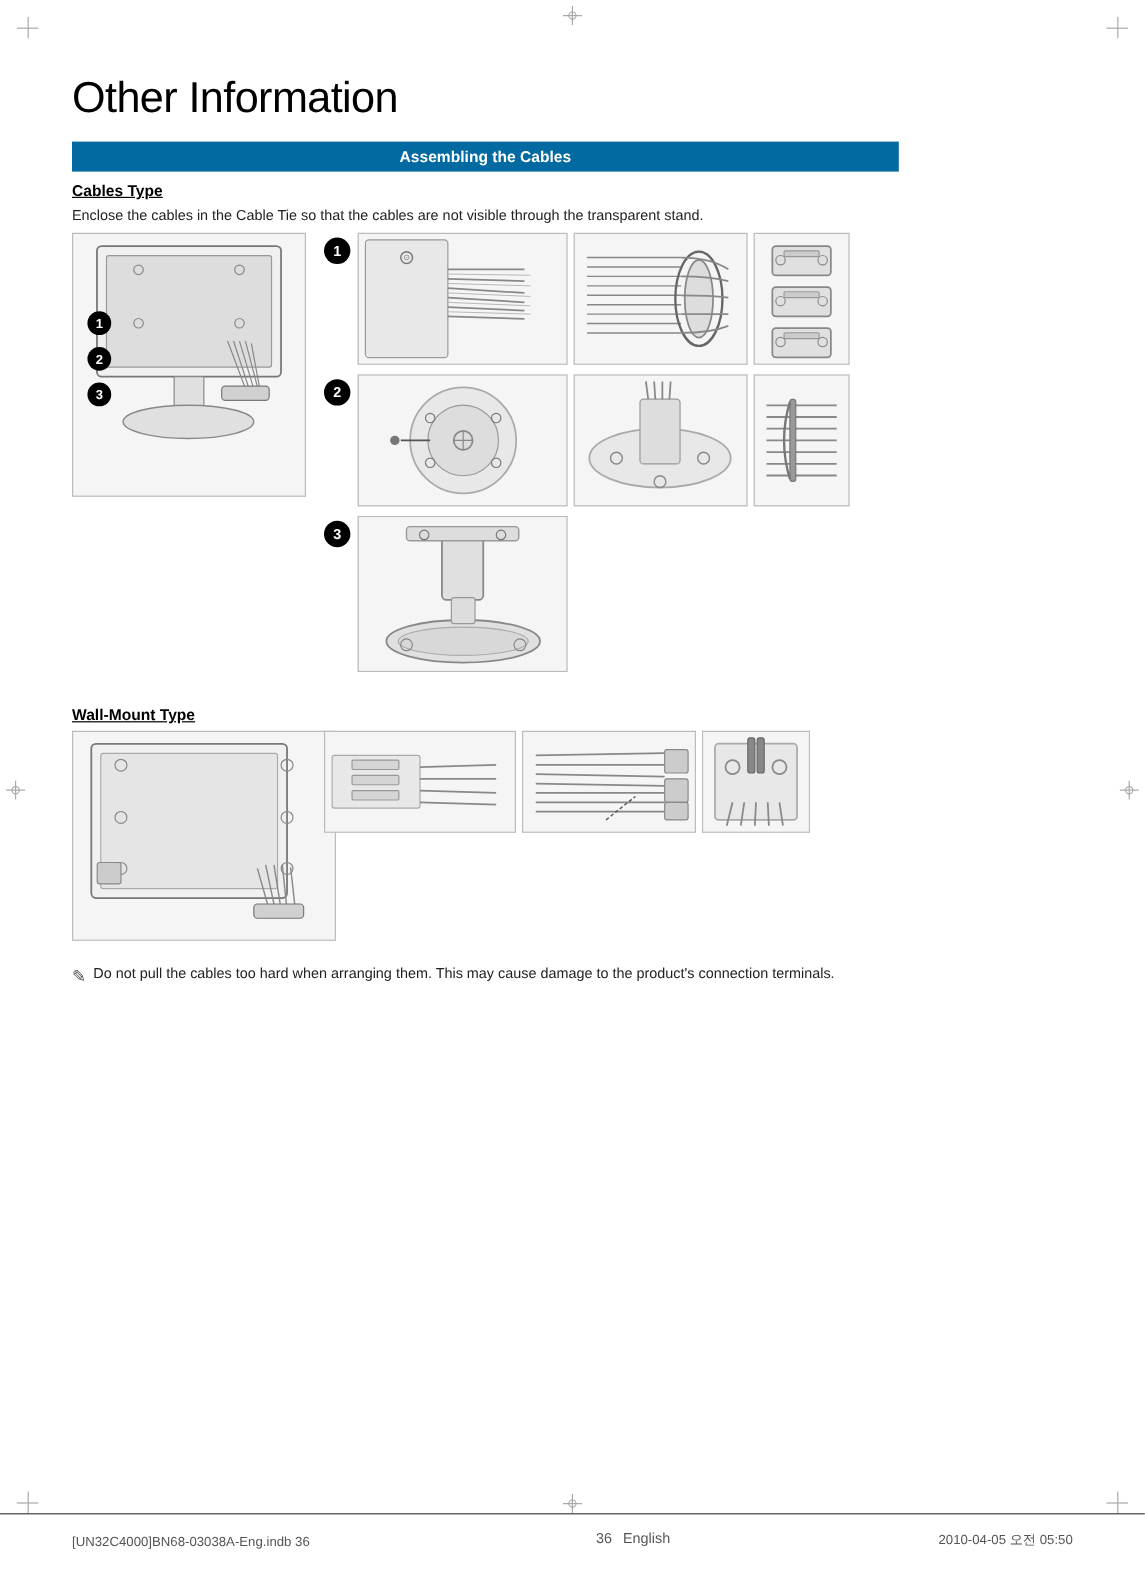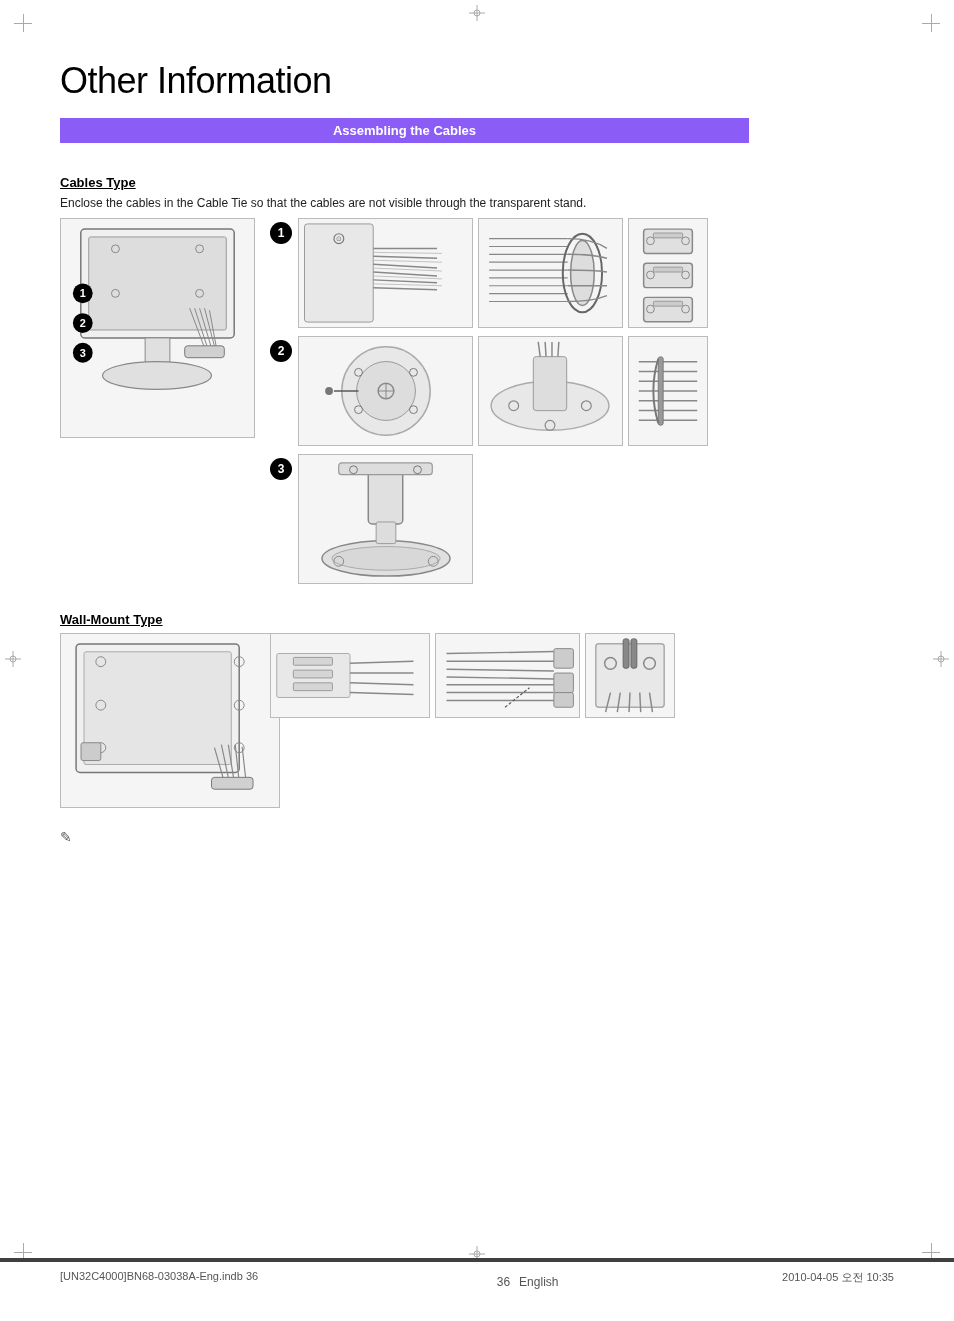--- a/index.html
+++ b/index.html
@@ -69,27 +69,27 @@
     .page-title {
       font-size: 36px;
       font-weight: 300;
       color: #000;
       margin-bottom: 16px;
       margin-top: 20px;
       letter-spacing: -0.5px;
     }
 
     .section-header {
-      background: #8b5cf6;
+      background: #0369a1;
       color: #fff;
       text-align: center;
       padding: 5px 0;
       font-size: 13px;
       font-weight: bold;
-      margin-bottom: 32px;
+      margin-bottom: 8px;
     }
 
     .subsection-title {
       font-size: 13px;
       font-weight: bold;
       text-decoration: underline;
       margin-bottom: 6px;
     }
 
     .subsection-desc {
@@ -180,25 +180,25 @@
     }
 
     
     .footer {
       position: absolute;
       bottom: 30px;
       left: 0;
       right: 0;
       display: flex;
       justify-content: space-between;
-      align-items: flex-start;
+      align-items: flex-end;
       padding: 0 60px;
       font-size: 11px;
       color: #555;
-      border-top: 4px solid #404040;
+      border-top: 1px solid #404040;
       padding-top: 8px;
     }
 
     .page-number {
       font-size: 18px;
       font-weight: bold;
       color: #000;
       margin-left: 11px;
     }
 
@@ -590,26 +590,27 @@
               </svg>
             </div>
           </div>
         </div>
       </div>
     </div>
   </div>
 
   <div class="note-area">
     <span class="note-icon">✎</span>
+    <span>Do not pull the cables too hard when arranging them. This may cause damage to the product's connection terminals.</span>
   </div>
 
 </div>
 
 <div class="footer">
   <span>[UN32C4000]BN68-03038A-Eng.indb   36</span>
   <div style="display:flex; align-items:center; gap:12px;">
     <span class="page-number">
       <span>36</span>
       <span>English</span>
     </span>
   </div>
-  <span>2010-04-05   오전 10:35</span>
+  <span>2010-04-05   오전 05:50</span>
 </div>
 
 </body></html>

